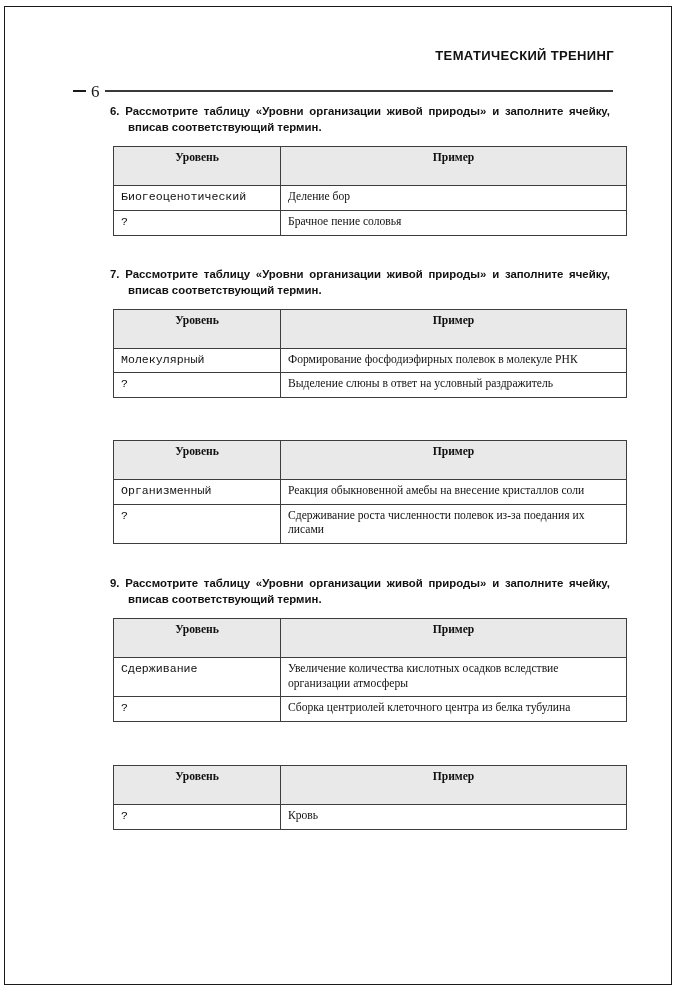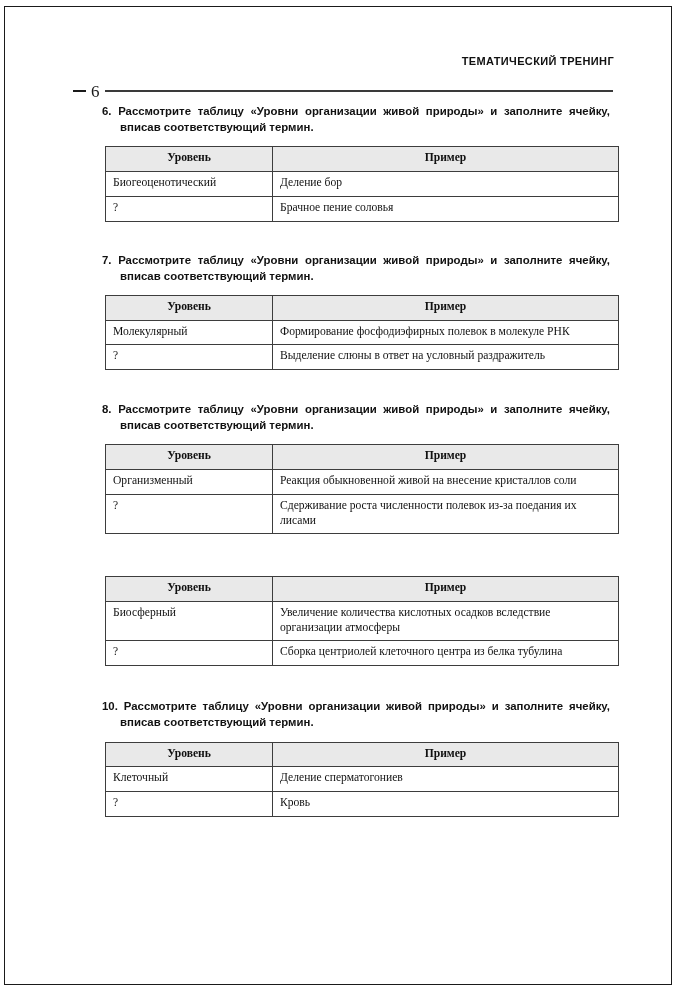--- a/index.html
+++ b/index.html
@@ -31,23 +31,23 @@
     position: relative;
     width: 100%;
     height: 100%;
     box-sizing: border-box;
   }
 
   
   .runhead {
     position: absolute;
     right: 57px;
-    top: 48px;
+    top: 41px;
     font-family: "Liberation Sans", sans-serif;
-    font-size: 11px;
+    font-size: 13px;
     font-weight: bold;
     letter-spacing: 0.35px;
     color: #111111;
     white-space: nowrap;
     text-transform: uppercase;
   }
 
   
   .folio {
     position: absolute;
@@ -79,21 +79,21 @@
   }
 
   
   .content {
     position: absolute;
     left: 89px;
     top: 96px;
     width: 516px;
   }
   .qblock {
-    margin: 0 0 6px 8px;
+    margin: 0 0 6px 16px;
   }
   .qtext {
     font-family: "Liberation Sans", sans-serif;
     font-size: 11.4px;
     font-weight: bold;
     line-height: 1.42;
     color: #111111;
     margin: 0;
     padding-left: 18px;
     text-indent: -18px;
@@ -120,28 +120,29 @@
     font-family: "Liberation Serif", serif;
     font-size: 11.6px;
     line-height: 1.27;
     color: #111111;
     vertical-align: top;
   }
   table.levels th {
     background: #e9e9e9;
     font-weight: bold;
     text-align: center;
-    padding: 4px 4px 5px 4px;
+    padding: 4px 4px 19px 4px;
   }
   table.levels td {
     text-align: left;
     padding: 4px 6px 5px 7px;
   }
   table.levels td.lvl {
     padding-left: 7px;
+    font-family: Liberation Mono, monospace;
   }
 
   
   .gap-a { height: 24px; }
   .gap-b { height: 25px; }
   .gap-c { height: 25px; }
   .gap-d { height: 26px; }
 </style>
 </head>
 <body>
@@ -211,94 +212,88 @@
               <td class="lvl">?</td>
               <td>Выделение слюны в ответ на условный раздражитель</td>
             </tr>
           </tbody>
         </table>
       </div>
 
       <div class="gap-b"></div>
 
       <div class="qblock">
-        <p class="qtext"><span class="qnum">8.</span>
+        <table class="levels">
+          <colgroup>
+              <col class="c1">
+              <col class="c2">
+            </colgroup>
+          <thead>
+            <tr>
+              <th>Уровень</th>
+              <th>Пример</th>
+            </tr>
+          </thead>
+          <tbody>
+            <tr>
+              <td class="lvl">Организменный</td>
+              <td>Реакция обыкновенной амебы на внесение кристаллов соли</td>
+            </tr>
+            <tr>
+              <td class="lvl">?</td>
+              <td>Сдерживание роста численности полевок из-за поедания их лисами</td>
+            </tr>
+          </tbody>
+        </table>
+      </div>
+
+      <div class="gap-c"></div>
+
+      <div class="qblock">
+        <p class="qtext"><span class="qnum">9.</span>
           <span>Рассмотрите таблицу «Уровни организации живой природы» и заполните ячейку, вписав соответствующий термин.</span></p>
         <table class="levels">
           <colgroup>
               <col class="c1">
               <col class="c2">
             </colgroup>
           <thead>
             <tr>
               <th>Уровень</th>
               <th>Пример</th>
             </tr>
           </thead>
           <tbody>
             <tr>
-              <td class="lvl">Организменный</td>
-              <td>Реакция обыкновенной живой на внесение кристаллов соли</td>
-            </tr>
-            <tr>
-              <td class="lvl">?</td>
-              <td>Сдерживание роста численности полевок из-за поедания их лисами</td>
-            </tr>
-          </tbody>
-        </table>
-      </div>
-
-      <div class="gap-c"></div>
-
-      <div class="qblock">
-        <table class="levels">
-          <colgroup>
-              <col class="c1">
-              <col class="c2">
-            </colgroup>
-          <thead>
-            <tr>
-              <th>Уровень</th>
-              <th>Пример</th>
-            </tr>
-          </thead>
-          <tbody>
-            <tr>
-              <td class="lvl">Биосферный</td>
+              <td class="lvl">Сдерживание</td>
               <td>Увеличение количества кислотных осадков вследствие организации атмосферы</td>
             </tr>
             <tr>
               <td class="lvl">?</td>
               <td>Сборка центриолей клеточного центра из белка тубулина</td>
             </tr>
           </tbody>
         </table>
       </div>
 
       <div class="gap-d"></div>
 
       <div class="qblock">
-        <p class="qtext"><span class="qnum">10.</span>
-          <span>Рассмотрите таблицу «Уровни организации живой природы» и заполните ячейку, вписав соответствующий термин.</span></p>
-        <table class="levels">
-          <colgroup>
-              <col class="c1">
-              <col class="c2">
-            </colgroup>
-          <thead>
-            <tr>
-              <th>Уровень</th>
-              <th>Пример</th>
-            </tr>
-          </thead>
-          <tbody>
-            <tr>
-              <td class="lvl">Клеточный</td>
-              <td>Деление сперматогониев</td>
-            </tr>
+        <table class="levels">
+          <colgroup>
+              <col class="c1">
+              <col class="c2">
+            </colgroup>
+          <thead>
+            <tr>
+              <th>Уровень</th>
+              <th>Пример</th>
+            </tr>
+          </thead>
+          <tbody>
             <tr>
               <td class="lvl">?</td>
               <td>Кровь</td>
             </tr>
           </tbody>
         </table>
       </div>
 
     </div>
   </div>

